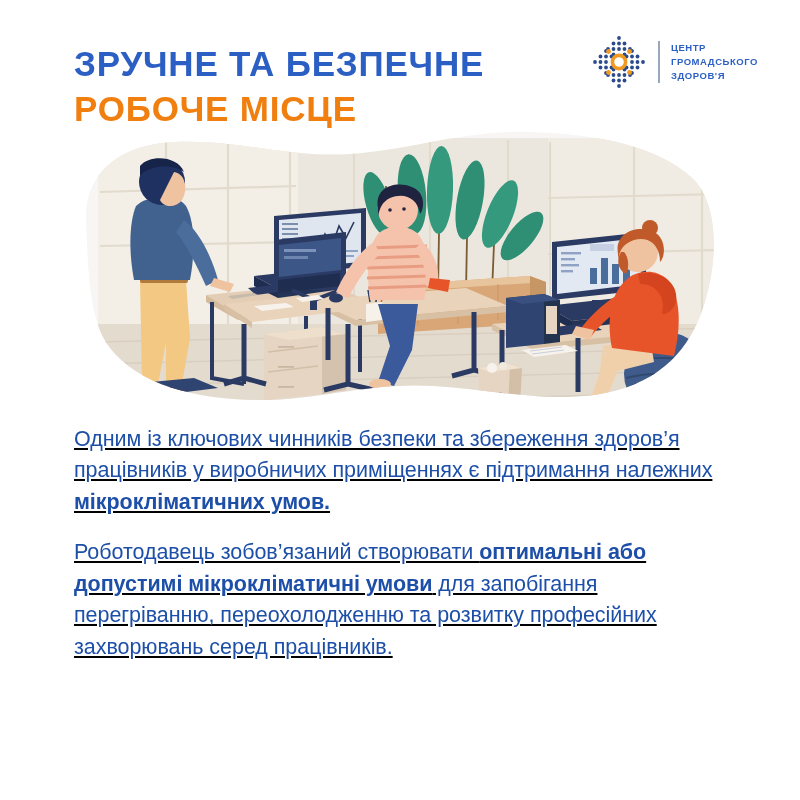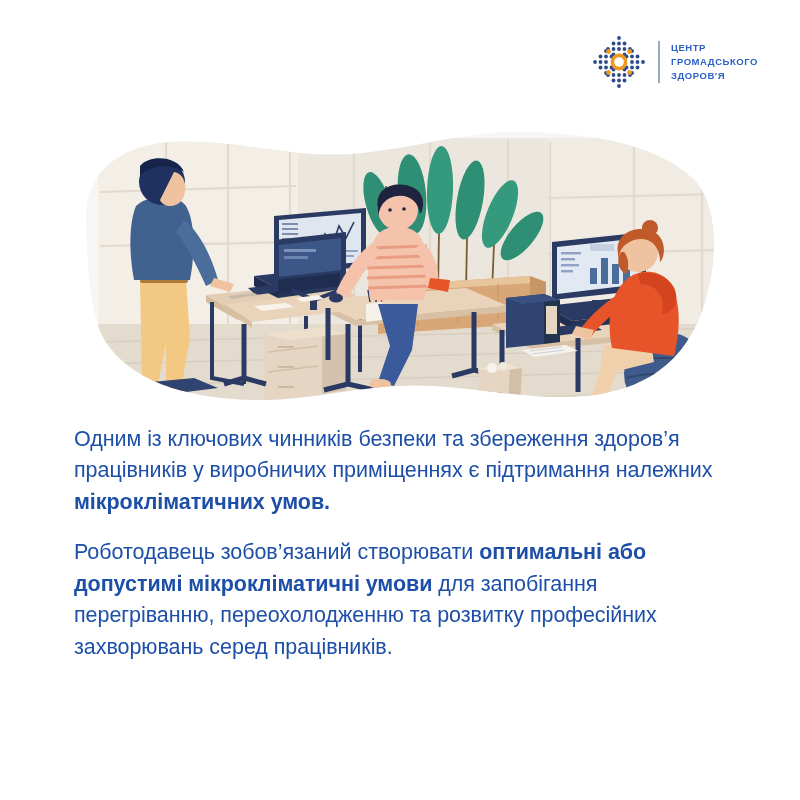--- a/index.html
+++ b/index.html
@@ -80,39 +80,42 @@
     left:78px; top:128px;
     width:644px; height:282px;
   }
   .illustration svg { display:block; width:100%; height:100%; }
 
   
   .body-copy {
     position:absolute;
     left:74px; top:424px;
     width:656px;
+    text-decoration:underline;
   }
   .para {
     font-size:21.5px;
     line-height:1.465;
     color:#1d4fa8;
     letter-spacing:-0.05px;
     margin-bottom:19px;
   }
   .para:last-child { margin-bottom:0; }
   .para b { font-weight:bold; }
 </style>
 </head>
 <body>
 
 <div class="poster">
 
   <div class="header">
 
     <div class="title-block">
+      <div class="title-line1">ЗРУЧНЕ ТА БЕЗПЕЧНЕ</div>
+      <div class="title-line2">РОБОЧЕ МІСЦЕ</div>
     </div>
 
     <div class="logo">
       <svg class="logo-mark" viewBox="0 0 56 56">
         <g fill="#2c4b8c">
 
           <circle cx="28" cy="4" r="1.9"></circle>
           <circle cx="22.5" cy="9.5" r="1.9"></circle>
             <circle cx="28" cy="9.5" r="1.9"></circle>
             <circle cx="33.5" cy="9.5" r="1.9"></circle>

